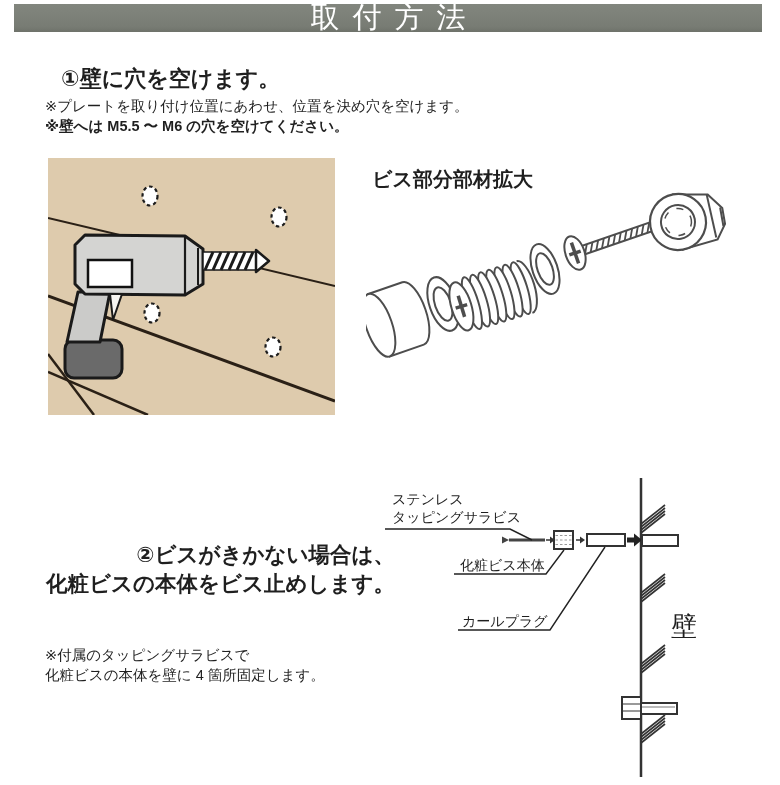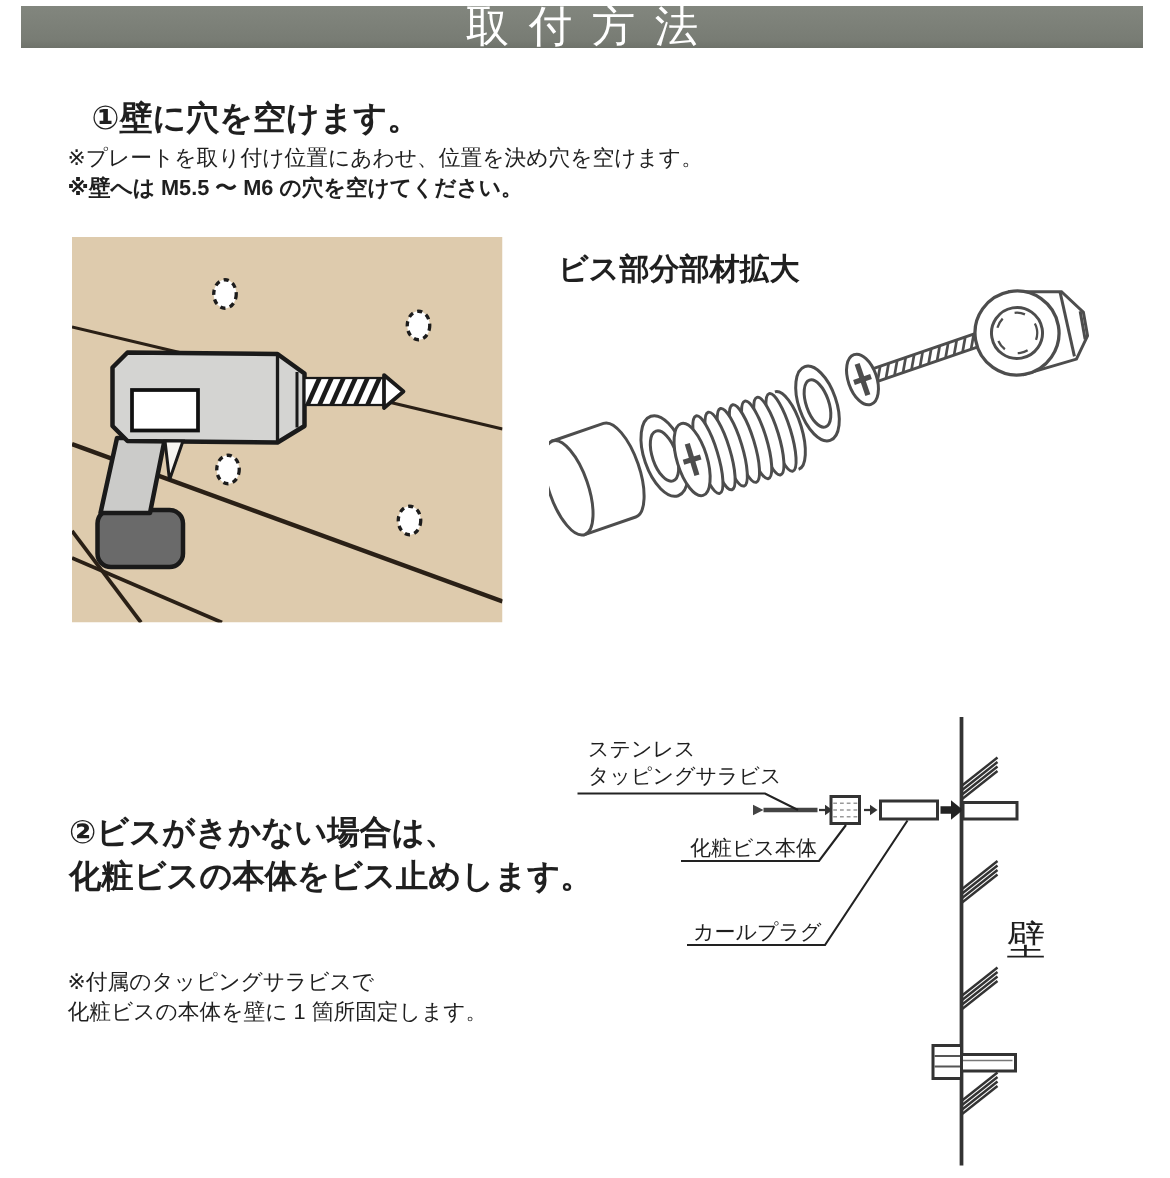--- a/index.html
+++ b/index.html
@@ -138,27 +138,27 @@
       <polygon points="0,-28 34,-22 46,-6 46,10 36,24 0,28"></polygon>
       <line x1="33" y1="-22" x2="35" y2="22"></line>
       <line x1="44" y1="-7" x2="44" y2="12"></line>
       <circle r="28" stroke-width="2.2"></circle>
       <circle r="17"></circle>
       <circle r="13.5" stroke-width="1.5" stroke-dasharray="7 9" fill="none"></circle>
     </g>
   </g>
 </svg>
 
-<div class="abs step2-head" style="left:46px;top:541px;">
+<div class="abs step2-head" style="left:46px;top:541px;text-align:right;">
   <div>②ビスがきかない場合は、</div>
   <div>化粧ビスの本体をビス止めします。</div>
 </div>
 <div class="abs note" style="left:45px;top:645px;">
   <div>※付属のタッピングサラビスで</div>
-  <div>化粧ビスの本体を壁に 1 箇所固定します。</div>
+  <div>化粧ビスの本体を壁に 4 箇所固定します。</div>
 </div>
 
 <svg class="abs" style="left:383px;top:458px;" width="397" height="327" viewBox="0 0 397 327">
 
   <line x1="258" y1="20" x2="258" y2="319" stroke="#333333" stroke-width="2.5"></line>
 
   <g stroke="#333333" stroke-width="1.6">
     <line x1="258" y1="75" x2="282" y2="56"></line>
       <line x1="258" y1="72" x2="282" y2="53"></line>
       <line x1="258" y1="69" x2="282" y2="50"></line>

